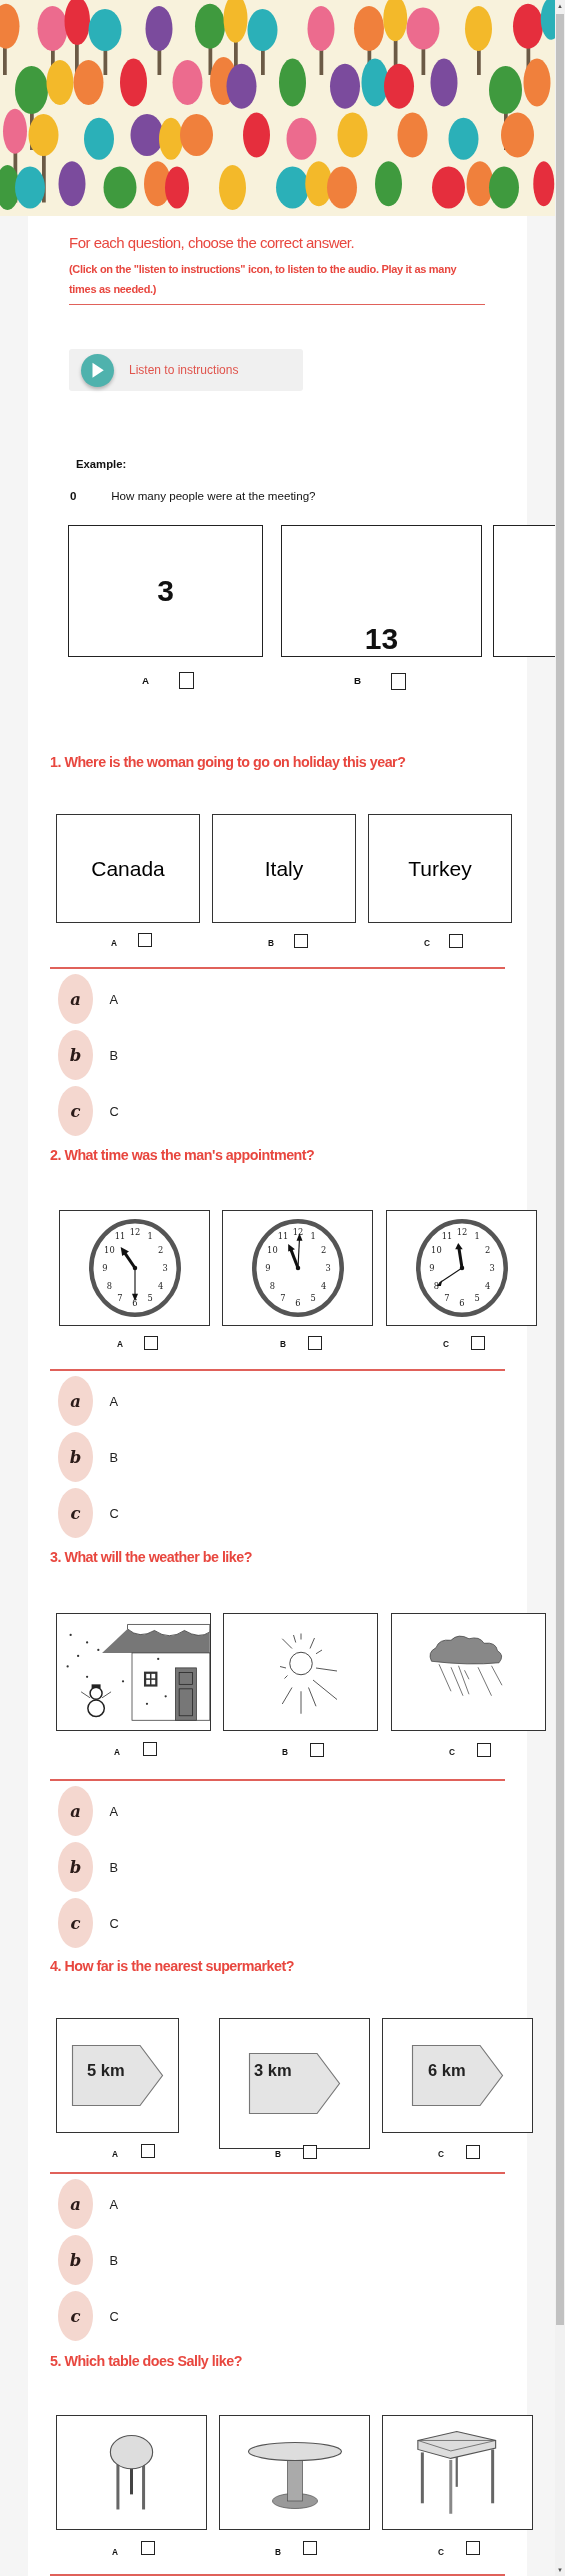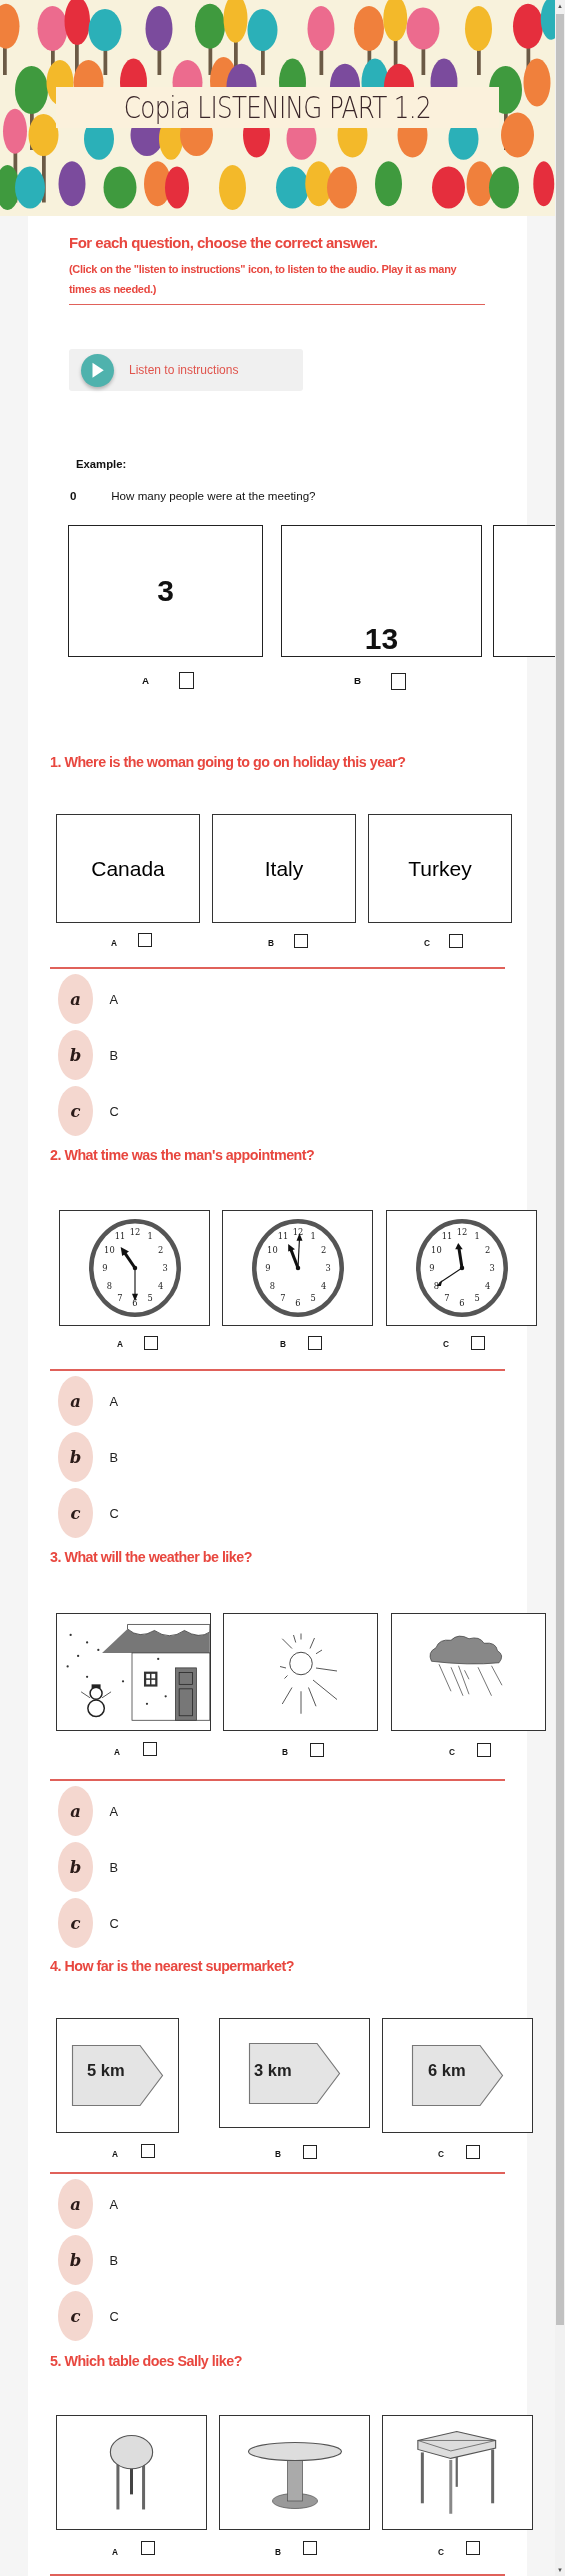--- a/index.html
+++ b/index.html
@@ -10,21 +10,21 @@
   .banner { position: absolute; left: 0; top: 0; width: 555px; height: 216px; overflow: hidden; background: #f8f2dc; }
   .banner svg { position: absolute; left: 0; top: 0; }
   .title-box { position: absolute; left: 56px; top: 87px; width: 443px; height: 41px; background: #fbf1dc; display: flex; align-items: center; justify-content: center; }
   .title-box span { font-family: "DejaVu Sans", sans-serif; font-size: 30px; color: #3a2629; font-weight: 300; letter-spacing: -0.8px; transform: scaleX(0.82); white-space: nowrap; }
 
   
   .panel { position: absolute; left: 28px; top: 216px; width: 499px; height: 2360px; background: #ffffff; }
 
   .intro { position: absolute; left: 69px; top: 225px; width: 416px; }
   .intro .h1 { font-family: "Liberation Sans Narrow", "Liberation Sans", sans-serif; color: #e8473f; font-weight: bold; font-size: 14.3px; letter-spacing: -0.4px; transform-origin: left; }
-  .intro .h2 { color: #e8473f; font-weight: bold; font-size: 15px; margin-top: 9px; letter-spacing: -0.5px; }
+  .intro .h2 { color: #e8473f; font-weight: normal; font-size: 15px; margin-top: 9px; letter-spacing: -0.5px; }
   .intro .h3 { color: #e8473f; font-weight: bold; font-size: 11px; margin-top: 9px; line-height: 19.5px; letter-spacing: -0.3px; }
   .redline { height: 1.5px; background: #e0615a; }
   .intro .redline { margin-top: 4.5px; }
 
   .listen-btn { position: absolute; left: 69px; top: 349px; width: 234px; height: 42px; background: #f0f0f0; border-radius: 3px; display: flex; align-items: center; cursor: pointer; }
   .listen-btn .play { width: 33px; height: 33px; border-radius: 50%; background: #4fb2ad; margin-left: 12px; display: flex; align-items: center; justify-content: center; box-shadow: 0 2.3px 3.8px rgba(0,0,0,0.25); }
   .listen-btn .label { color: #e0544c; font-size: 12px; margin-left: 15px; }
 
   
   .example-label { position: absolute; left: 76px; top: 458px; font-size: 11.3px; font-weight: bold; color: #111; }
@@ -137,23 +137,20 @@
       <ellipse cx="390" cy="250" rx="22" ry="28" fill="#2bb0b8"></ellipse>
       <ellipse cx="425" cy="245" rx="18" ry="30" fill="#f3b92a"></ellipse>
       <ellipse cx="456" cy="250" rx="20" ry="28" fill="#f0803c"></ellipse>
       <ellipse cx="518" cy="245" rx="18" ry="30" fill="#3f9a3e"></ellipse>
       <ellipse cx="598" cy="250" rx="22" ry="28" fill="#e52e3d"></ellipse>
       <ellipse cx="640" cy="245" rx="18" ry="30" fill="#f0803c"></ellipse>
       <ellipse cx="672" cy="250" rx="20" ry="28" fill="#3f9a3e"></ellipse>
       <ellipse cx="725" cy="245" rx="14" ry="30" fill="#e52e3d"></ellipse>
     </g>
   </svg>
-  <div class="title-box">
-    <span>Copia LISTENING PART 1.2</span>
-  </div>
 </div>
 
 <div class="panel"></div>
 
 <div class="intro">
   <div class="h2">For each question, choose the correct answer.</div>
   <div class="h3">(Click on the "listen to instructions" icon, to listen to the audio. Play it as many times as needed.)</div>
   <div class="redline"></div>
 </div>
 
@@ -397,21 +394,21 @@
     </div>
 </div>
 
 <div class="q-title" style="top:1958px;">4. How far is the nearest supermarket?</div>
 <div class="img-box" style="left:56px; top:2018px; width:123px; height:115px;">
   <svg width="93" height="63" viewBox="0 0 124 84">
       <polygon points="2,2 92,2 122,42 92,82 2,82" fill="#e4e4e4" stroke="#777" stroke-width="1.5"></polygon>
     </svg>
   <span style="position:absolute; left:30px; top:42px; font-size:16.5px; font-weight:bold; color:#222;">5 km</span>
 </div>
-<div class="img-box" style="left:219px; top:2018px; width:151px; height:110px;text-align:center;">
+<div class="img-box" style="left:219px; top:2018px; width:151px; height:131px;text-align:center;">
   <svg width="93" height="63" viewBox="0 0 124 84">
       <polygon points="2,2 92,2 122,42 92,82 2,82" fill="#e4e4e4" stroke="#777" stroke-width="1.5"></polygon>
     </svg>
   <span style="position:absolute; left:34px; top:42px; font-size:16.5px; font-weight:bold; color:#222;">3 km</span>
 </div>
 <div class="img-box" style="left:382px; top:2018px; width:151px; height:115px;">
   <svg width="93" height="63" viewBox="0 0 124 84">
       <polygon points="2,2 92,2 122,42 92,82 2,82" fill="#e4e4e4" stroke="#777" stroke-width="1.5"></polygon>
     </svg>
   <span style="position:absolute; left:45px; top:42px; font-size:16.5px; font-weight:bold; color:#222;">6 km</span>

